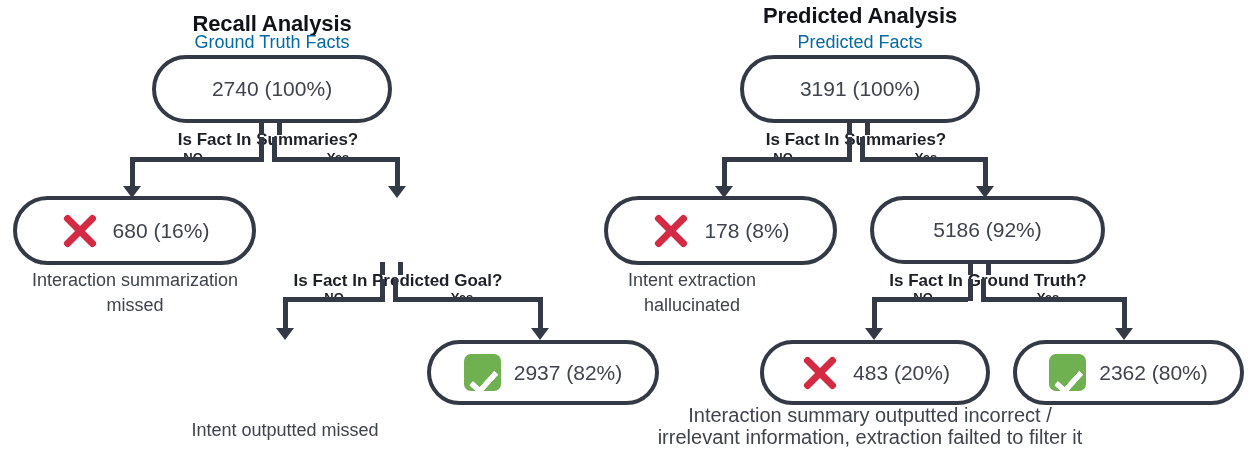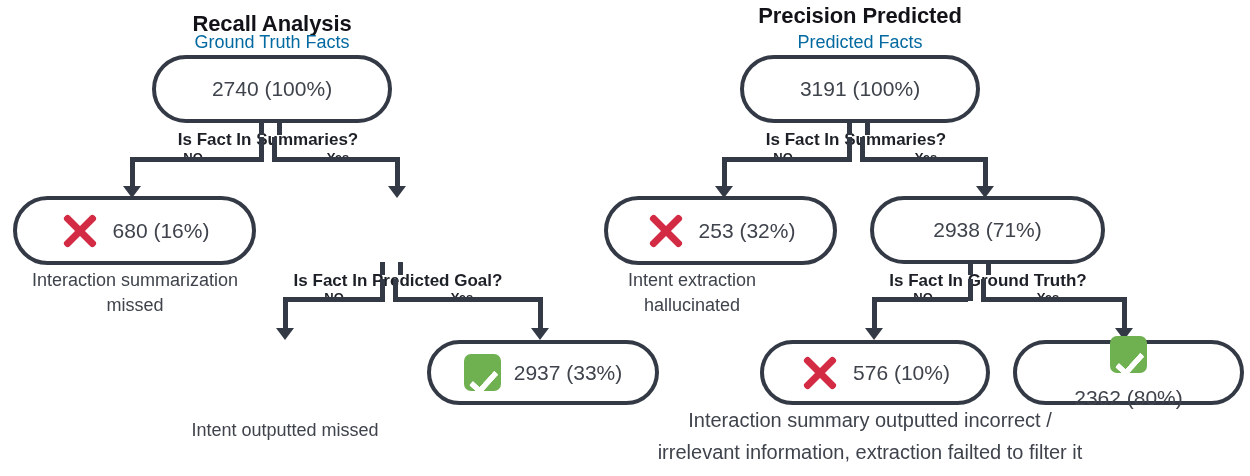--- a/index.html
+++ b/index.html
@@ -143,24 +143,24 @@
   <div class="seg hseg" style="left:393px;top:297px;width:150px;"></div>
   <div class="seg vseg" style="left:538px;top:297px;height:37px;"></div>
   <div class="seg vseg" style="left:393px;top:279px;height:22px;"></div>
   <div class="arrow" style="left:531px;top:328px;"></div>
   <div class="branch-label" style="left:437px;top:291px;width:44px;">Yes</div>
 
   <div class="caption" style="left:155px;top:418px;width:260px;">Intent outputted missed</div>
 
   <div class="node" style="left:427px;top:340px;width:232px;height:65px;">
     <span class="check-icon"></span>
-    <span class="node-value">2937 (33%)</span>
-  </div>
-
-  <div class="title" style="left:740px;top:3px;width:240px;">Precision Predicted</div>
+    <span class="node-value">2937 (82%)</span>
+  </div>
+
+  <div class="title" style="left:740px;top:3px;width:240px;">Predicted Analysis</div>
   <div class="subtitle" style="left:740px;top:32px;width:240px;">Predicted Facts</div>
 
   <div class="node" style="left:740px;top:55px;width:240px;height:68px;justify-content:center;">
     <span class="node-value">3191 (100%)</span>
   </div>
 
   <div class="seg vseg" style="left:847px;top:121px;height:14px;"></div>
   <div class="seg vseg" style="left:865px;top:121px;height:14px;"></div>
 
   <div class="question" style="left:710px;top:130px;width:292px;">Is Fact In Summaries?</div>
@@ -172,27 +172,27 @@
   <div class="branch-label" style="left:758px;top:151px;width:44px;">NO</div>
 
   <div class="seg hseg" style="left:860px;top:157px;width:128px;"></div>
   <div class="seg vseg" style="left:983px;top:157px;height:36px;"></div>
   <div class="seg vseg" style="left:860px;top:137px;height:24px;"></div>
   <div class="arrow" style="left:976px;top:186px;"></div>
   <div class="branch-label" style="left:901px;top:151px;width:44px;">Yes</div>
 
   <div class="node" style="left:604px;top:196px;width:233px;height:69px;">
     <span class="x-icon"></span>
-    <span class="node-value">253 (32%)</span>
+    <span class="node-value">178 (8%)</span>
   </div>
   <div class="caption" style="left:562px;top:268px;width:260px;white-space:pre-line;">Intent extraction
 hallucinated</div>
 
   <div class="node" style="left:870px;top:196px;width:235px;height:68px;">
-    <span class="node-value">2938 (71%)</span>
+    <span class="node-value">5186 (92%)</span>
   </div>
 
   <div class="seg vseg" style="left:968px;top:262px;height:13px;"></div>
   <div class="seg vseg" style="left:986px;top:262px;height:13px;"></div>
 
   <div class="question" style="left:862px;top:271px;width:252px;">Is Fact In Ground Truth?</div>
 
   <div class="seg hseg" style="left:872px;top:297px;width:96px;"></div>
   <div class="seg vseg" style="left:872px;top:297px;height:37px;"></div>
   <div class="seg vseg" style="left:968px;top:279px;height:22px;"></div>
@@ -200,24 +200,24 @@
   <div class="branch-label" style="left:898px;top:291px;width:44px;">NO</div>
 
   <div class="seg hseg" style="left:981px;top:297px;width:146px;"></div>
   <div class="seg vseg" style="left:1122px;top:297px;height:37px;"></div>
   <div class="seg vseg" style="left:981px;top:279px;height:22px;"></div>
   <div class="arrow" style="left:1115px;top:328px;"></div>
   <div class="branch-label" style="left:1023px;top:291px;width:44px;">Yes</div>
 
   <div class="node" style="left:760px;top:340px;width:230px;height:65px;">
     <span class="x-icon"></span>
-    <span class="node-value">576 (10%)</span>
-  </div>
-
-  <div class="node" style="left:1013px;top:340px;width:231px;height:65px;flex-direction:column;">
+    <span class="node-value">483 (20%)</span>
+  </div>
+
+  <div class="node" style="left:1013px;top:340px;width:231px;height:65px;">
     <span class="check-icon"></span>
     <span class="node-value">2362 (80%)</span>
   </div>
 
-  <div class="caption" style="left:590px;top:404px;width:560px;white-space:pre-line;line-height:32px;font-size:20px;">Interaction summary outputted incorrect /
+  <div class="caption" style="left:590px;top:404px;width:560px;white-space:pre-line;line-height:22px;font-size:20px;">Interaction summary outputted incorrect /
 irrelevant information, extraction failted to filter it</div>
 
 </div>
 
 </body></html>

